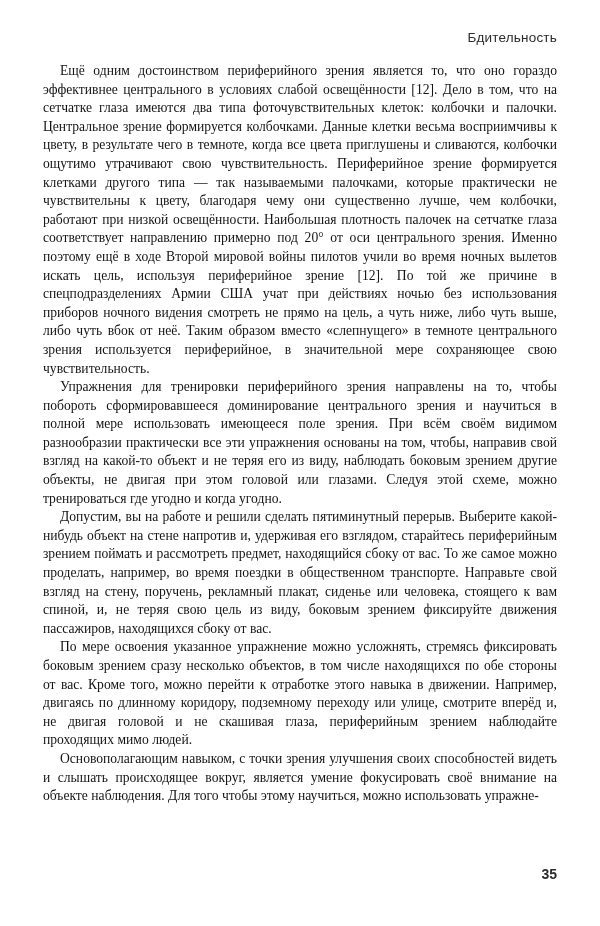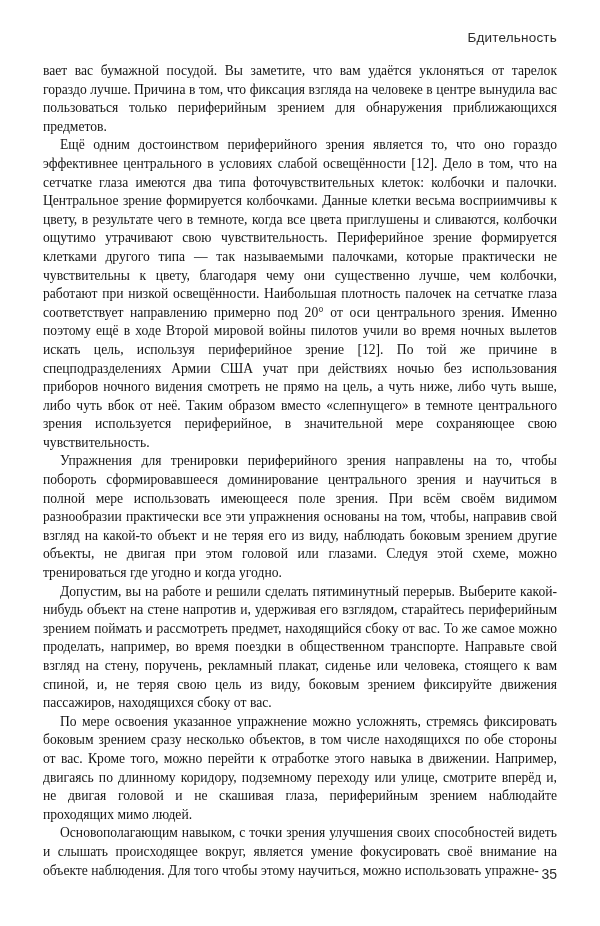--- a/index.html
+++ b/index.html
@@ -60,32 +60,32 @@
   }
   .page-number {
     position: absolute;
     left: 43px;
     right: 43px;
     top: 866px;
     text-align: right;
     font-family: "Liberation Sans", "DejaVu Sans", sans-serif;
     font-size: 14px;
     color: #2b2b2b;
+    font-weight: bold;
   }
 </style>
 </head>
 <body>
 
 <div class="page">
 
   <div class="running-head">Бдительность</div>
 
   <div class="body-col">
 
-    <p class="para first">вает вас бумажной посудой. Вы заметите, что вам удаётся уклоняться от тарелок гораздо лучше. Причина в том, что фиксация взгляда на человеке в центре вынудила вас пользоваться только периферийным зрением для обнаружения приближающихся предметов.</p>
 
     <p class="para">Ещё одним достоинством периферийного зрения является то, что оно гораздо эффективнее центрального в условиях слабой освещённости [12]. Дело в том, что на сетчатке глаза имеются два типа фоточувствительных клеток: колбочки и палочки. Центральное зрение формируется колбочками. Данные клетки весьма восприимчивы к цвету, в результате чего в темноте, когда все цвета приглушены и сливаются, колбочки ощутимо утрачивают свою чувствительность. Периферийное зрение формируется клетками другого типа — так называемыми палочками, которые практически не чувствительны к цвету, благодаря чему они существенно лучше, чем колбочки, работают при низкой освещённости. Наибольшая плотность палочек на сетчатке глаза соответствует направлению примерно под 20° от оси центрального зрения. Именно поэтому ещё в ходе Второй мировой войны пилотов учили во время ночных вылетов искать цель, используя периферийное зрение [12]. По той же причине в спецподразделениях Армии США учат при действиях ночью без использования приборов ночного видения смотреть не прямо на цель, а чуть ниже, либо чуть выше, либо чуть вбок от неё. Таким образом вместо «слепнущего» в темноте центрального зрения используется периферийное, в значительной мере сохраняющее свою чувствительность.</p>
 
     <p class="para">Упражнения для тренировки периферийного зрения направлены на то, чтобы побороть сформировавшееся доминирование центрального зрения и научиться в полной мере использовать имеющееся поле зрения. При всём своём видимом разнообразии практически все эти упражнения основаны на том, чтобы, направив свой взгляд на какой-то объект и не теряя его из виду, наблюдать боковым зрением другие объекты, не двигая при этом головой или глазами. Следуя этой схеме, можно тренироваться где угодно и когда угодно.</p>
 
     <p class="para">Допустим, вы на работе и решили сделать пятиминутный перерыв. Выберите какой-нибудь объект на стене напротив и, удерживая его взглядом, старайтесь периферийным зрением поймать и рассмотреть предмет, находящийся сбоку от вас. То же самое можно проделать, например, во время поездки в общественном транспорте. Направьте свой взгляд на стену, поручень, рекламный плакат, сиденье или человека, стоящего к вам спиной, и, не теряя свою цель из виду, боковым зрением фиксируйте движения пассажиров, находящихся сбоку от вас.</p>
 
     <p class="para">По мере освоения указанное упражнение можно усложнять, стремясь фиксировать боковым зрением сразу несколько объектов, в том числе находящихся по обе стороны от вас. Кроме того, можно перейти к отработке этого навыка в движении. Например, двигаясь по длинному коридору, подземному переходу или улице, смотрите вперёд и, не двигая головой и не скашивая глаза, периферийным зрением наблюдайте проходящих мимо людей.</p>
 
 

